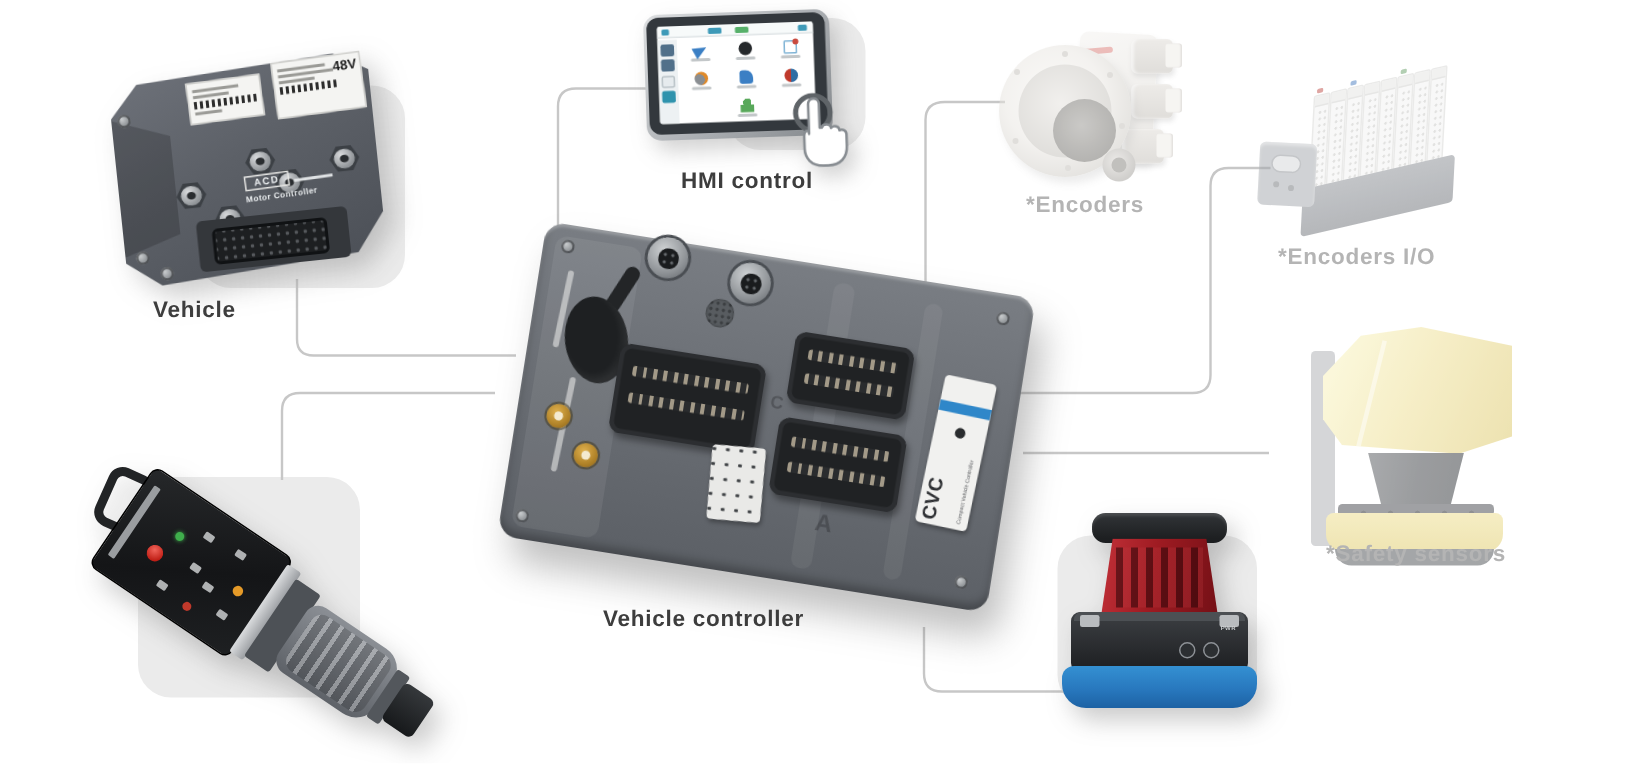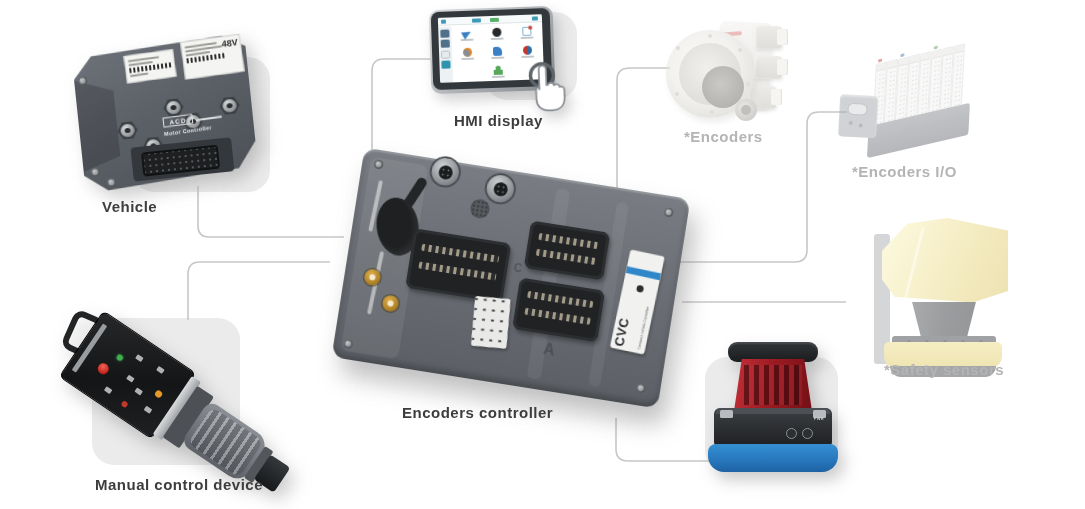--- a/index.html
+++ b/index.html
@@ -477,20 +477,19 @@
       <div class="man-neck"></div>
       <div class="man-handle">
           <div class="man-ribs"></div>
         </div>
       <div class="man-collar"></div>
       <div class="man-tip"></div>
     </div>
   </div>
 
   <div class="lbl" style="left:102px; top:198px;">Vehicle</div>
-  <div class="lbl" style="left:454px; top:112px;">HMI display</div>
+  <div class="lbl" style="left:454px; top:112px;">HMI control</div>
   <div class="lbl muted" style="left:684px; top:128px;">*Encoders</div>
   <div class="lbl muted" style="left:852px; top:163px;">*Encoders I/O</div>
   <div class="lbl muted" style="left:884px; top:361px;">*Safety sensors</div>
-  <div class="lbl" style="left:95px; top:476px;">Manual control device</div>
-  <div class="lbl" style="left:402px; top:404px;">Encoders controller</div>
+  <div class="lbl" style="left:402px; top:404px;">Vehicle controller</div>
 
 </div>
 
 </body></html>

